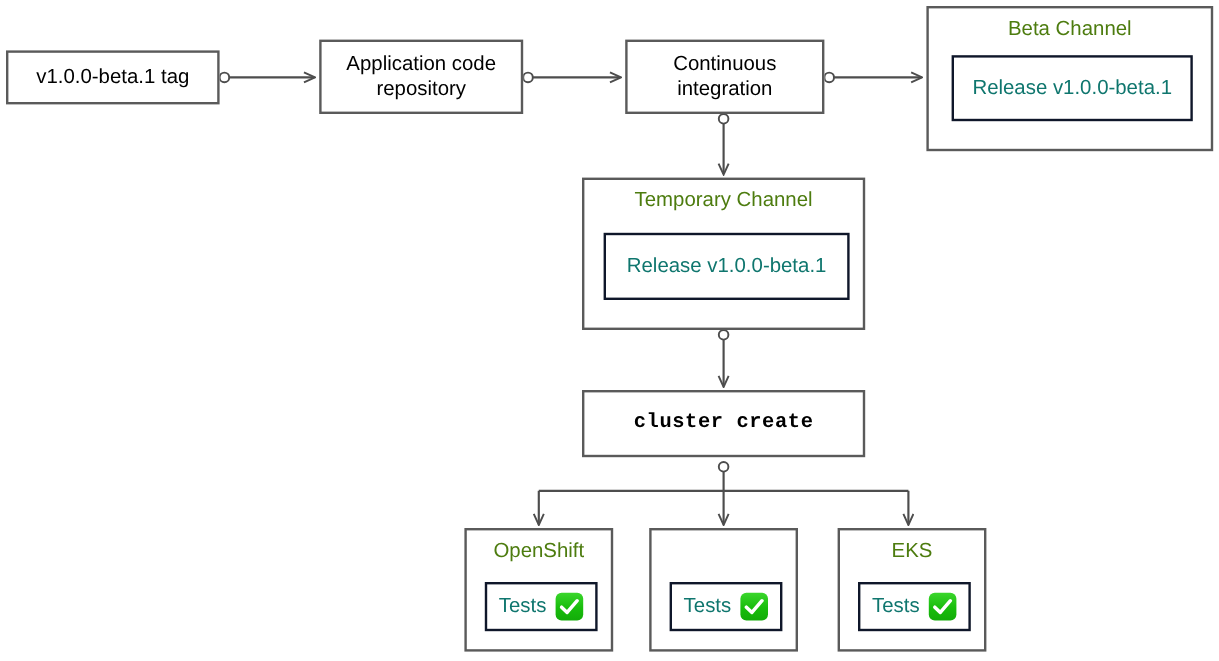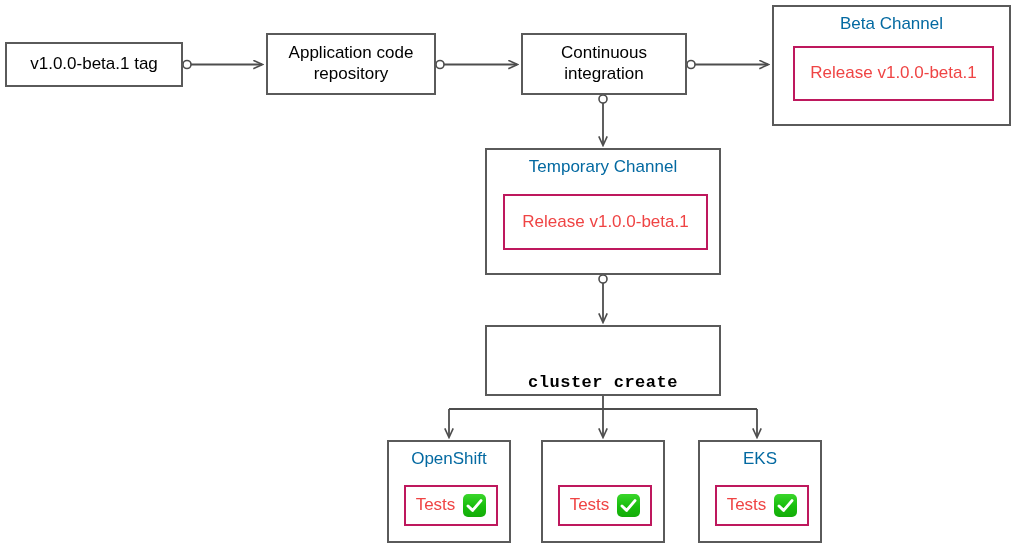--- a/index.html
+++ b/index.html
@@ -43,33 +43,33 @@
     display: block;
     padding: 0;
   }
   .container-title {
     position: absolute;
     left: 0;
     right: 0;
     top: 7px;
     text-align: center;
     font-size: 17px;
-    color: #0369a1;
+    color: #4d7c0f;
   }
   .inner-box {
     position: absolute;
     box-sizing: border-box;
-    border: 2px solid #be185d;
+    border: 2px solid #0f172a;
     background: #ffffff;
     display: flex;
     align-items: center;
     justify-content: center;
     text-align: center;
     font-size: 17px;
-    color: #ef4444;
+    color: #0f766e;
   }
   .mono-label {
     font-family: "Liberation Mono", "DejaVu Sans Mono", monospace;
     font-weight: bold;
     font-size: 17px;
     letter-spacing: 0.5px;
   }
   .tests-row {
     display: flex;
     align-items: center;
@@ -148,21 +148,21 @@
     </div>
   </div>
 
   <div class="node container" style="left:485px; top:148px; width:236px; height:127px;">
     <div class="container-title">Temporary Channel</div>
     <div class="inner-box" style="left:16px; top:44px; width:205px; height:56px;">
       <span>Release v1.0.0-beta.1</span>
     </div>
   </div>
 
-  <div class="node" style="left:485px; top:325px; width:236px; height:71px;align-items:flex-end;">
+  <div class="node" style="left:485px; top:325px; width:236px; height:56px;">
     <span class="mono-label">cluster create</span>
   </div>
 
   <div class="node container" style="left:387px; top:440px; width:124px; height:103px;padding-left:48px;">
     <div class="container-title">OpenShift</div>
     <div class="inner-box" style="left:15px; top:43px; width:94px; height:41px;">
       <span class="tests-row">
         <span class="tests-label">Tests</span>
         <span class="check-badge">
           <svg width="23" height="23" viewBox="0 0 23 23" xmlns="http://www.w3.org/2000/svg">

